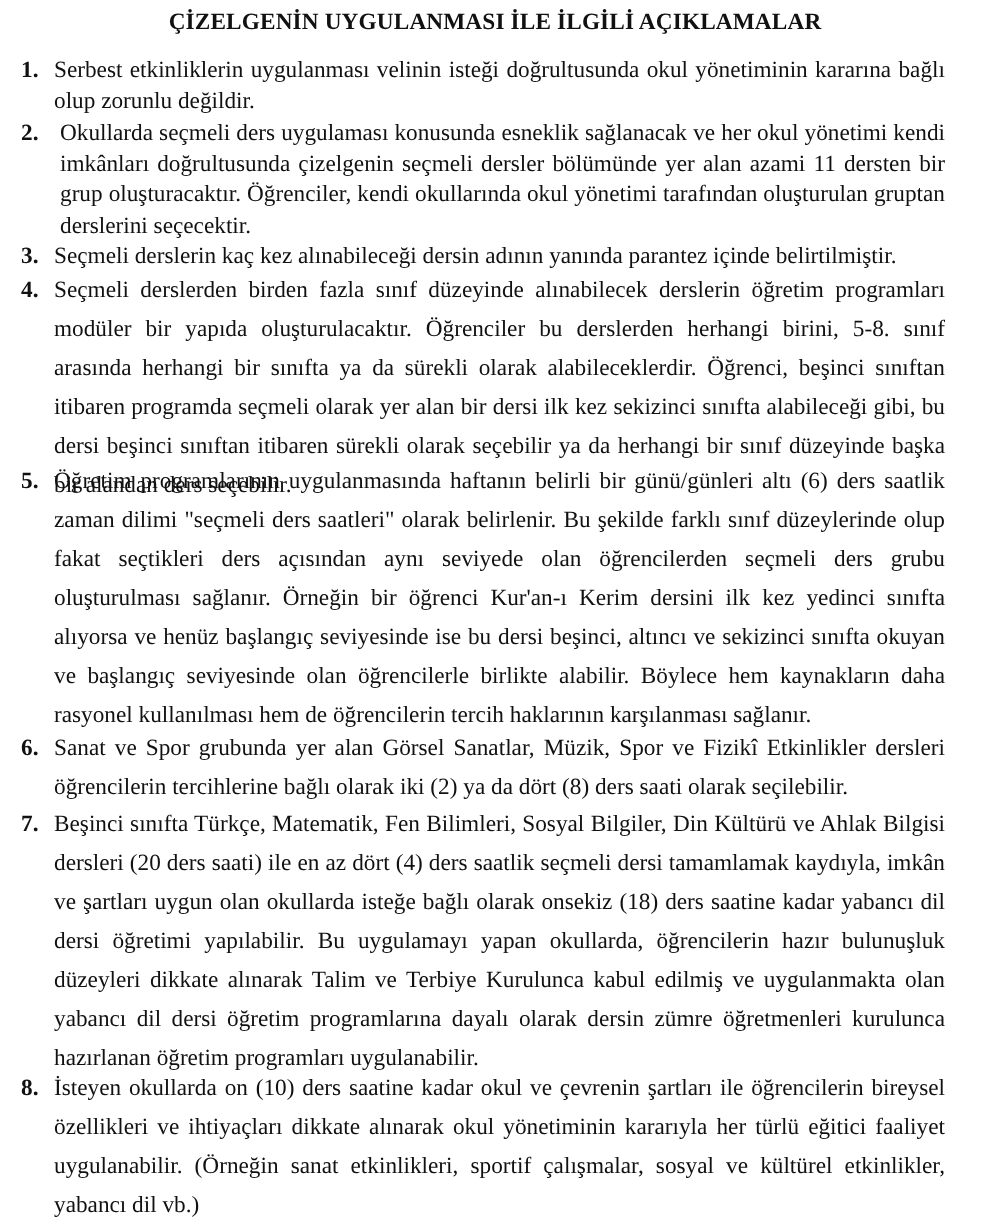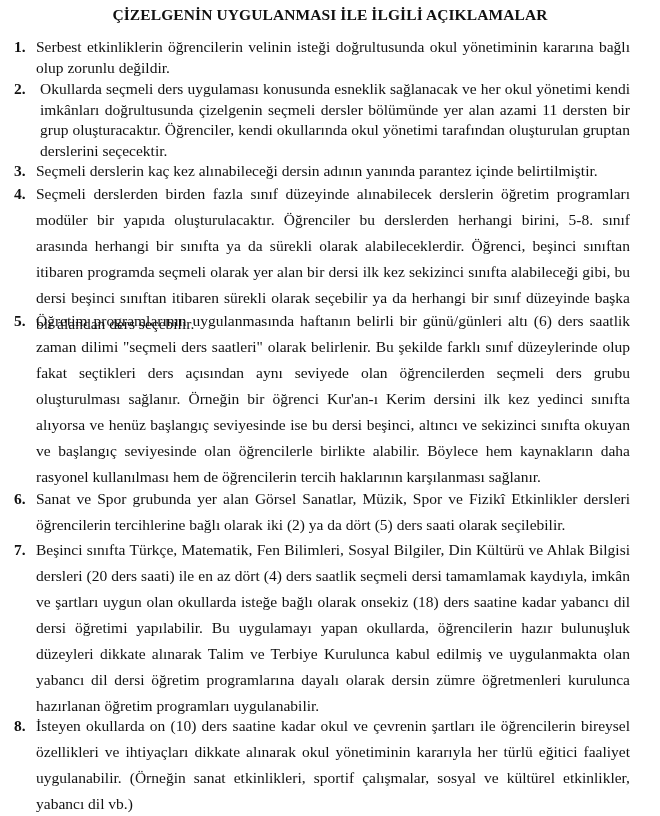--- a/index.html
+++ b/index.html
@@ -22,21 +22,21 @@
   #i8 { top: 713px; }
 </style>
 </head>
 <body>
 
 <div class="page">
   <div class="title">ÇİZELGENİN UYGULANMASI İLE İLGİLİ AÇIKLAMALAR</div>
 
   <div class="item tight" id="i1">
     <span class="num">1.</span>
-    <div class="txt">Serbest etkinliklerin öğrencilerin velinin isteği doğrultusunda okul yönetiminin kararına bağlı olup zorunlu değildir.</div>
+    <div class="txt">Serbest etkinliklerin uygulanması velinin isteği doğrultusunda okul yönetiminin kararına bağlı olup zorunlu değildir.</div>
   </div>
 
   <div class="item tight" id="i2">
     <span class="num">2.</span>
     <div class="txt">Okullarda seçmeli ders uygulaması konusunda esneklik sağlanacak ve her okul yönetimi kendi imkânları doğrultusunda çizelgenin seçmeli dersler bölümünde yer alan azami 11 dersten bir grup oluşturacaktır. Öğrenciler, kendi okullarında okul yönetimi tarafından oluşturulan gruptan derslerini seçecektir.</div>
   </div>
 
   <div class="item tight" id="i3">
     <span class="num">3.</span>
     <div class="txt">Seçmeli derslerin kaç kez alınabileceği dersin adının yanında parantez içinde belirtilmiştir.</div>
@@ -47,21 +47,21 @@
     <div class="txt">Seçmeli derslerden birden fazla sınıf düzeyinde alınabilecek derslerin öğretim programları modüler bir yapıda oluşturulacaktır. Öğrenciler bu derslerden herhangi birini, 5-8. sınıf arasında herhangi bir sınıfta ya da sürekli olarak alabileceklerdir. Öğrenci, beşinci sınıftan itibaren programda seçmeli olarak yer alan bir dersi ilk kez sekizinci sınıfta alabileceği gibi, bu dersi beşinci sınıftan itibaren sürekli olarak seçebilir ya da herhangi bir sınıf düzeyinde başka bir alandan ders seçebilir.</div>
   </div>
 
   <div class="item loose" id="i5">
     <span class="num">5.</span>
     <div class="txt">Öğretim programlarının uygulanmasında haftanın belirli bir günü/günleri altı (6) ders saatlik zaman dilimi "seçmeli ders saatleri" olarak belirlenir. Bu şekilde farklı sınıf düzeylerinde olup fakat seçtikleri ders açısından aynı seviyede olan öğrencilerden seçmeli ders grubu oluşturulması sağlanır. Örneğin bir öğrenci Kur'an-ı Kerim dersini ilk kez yedinci sınıfta alıyorsa ve henüz başlangıç seviyesinde ise bu dersi beşinci, altıncı ve sekizinci sınıfta okuyan ve başlangıç seviyesinde olan öğrencilerle birlikte alabilir. Böylece hem kaynakların daha rasyonel kullanılması hem de öğrencilerin tercih haklarının karşılanması sağlanır.</div>
   </div>
 
   <div class="item loose" id="i6">
     <span class="num">6.</span>
-    <div class="txt">Sanat ve Spor grubunda yer alan Görsel Sanatlar, Müzik, Spor ve Fizikî Etkinlikler dersleri öğrencilerin tercihlerine bağlı olarak iki (2) ya da dört (5) ders saati olarak seçilebilir.</div>
+    <div class="txt">Sanat ve Spor grubunda yer alan Görsel Sanatlar, Müzik, Spor ve Fizikî Etkinlikler dersleri öğrencilerin tercihlerine bağlı olarak iki (2) ya da dört (8) ders saati olarak seçilebilir.</div>
   </div>
 
   <div class="item loose" id="i7">
     <span class="num">7.</span>
     <div class="txt">Beşinci sınıfta Türkçe, Matematik, Fen Bilimleri, Sosyal Bilgiler, Din Kültürü ve Ahlak Bilgisi dersleri (20 ders saati) ile en az dört (4) ders saatlik seçmeli dersi tamamlamak kaydıyla, imkân ve şartları uygun olan okullarda isteğe bağlı olarak onsekiz (18) ders saatine kadar yabancı dil dersi öğretimi yapılabilir. Bu uygulamayı yapan okullarda, öğrencilerin hazır bulunuşluk düzeyleri dikkate alınarak Talim ve Terbiye Kurulunca kabul edilmiş ve uygulanmakta olan yabancı dil dersi öğretim programlarına dayalı olarak dersin zümre öğretmenleri kurulunca hazırlanan öğretim programları uygulanabilir.</div>
   </div>
 
   <div class="item loose" id="i8">
     <span class="num">8.</span>
     <div class="txt">İsteyen okullarda on (10) ders saatine kadar okul ve çevrenin şartları ile öğrencilerin bireysel özellikleri ve ihtiyaçları dikkate alınarak okul yönetiminin kararıyla her türlü eğitici faaliyet uygulanabilir. (Örneğin sanat etkinlikleri, sportif çalışmalar, sosyal ve kültürel etkinlikler, yabancı dil vb.)</div>

